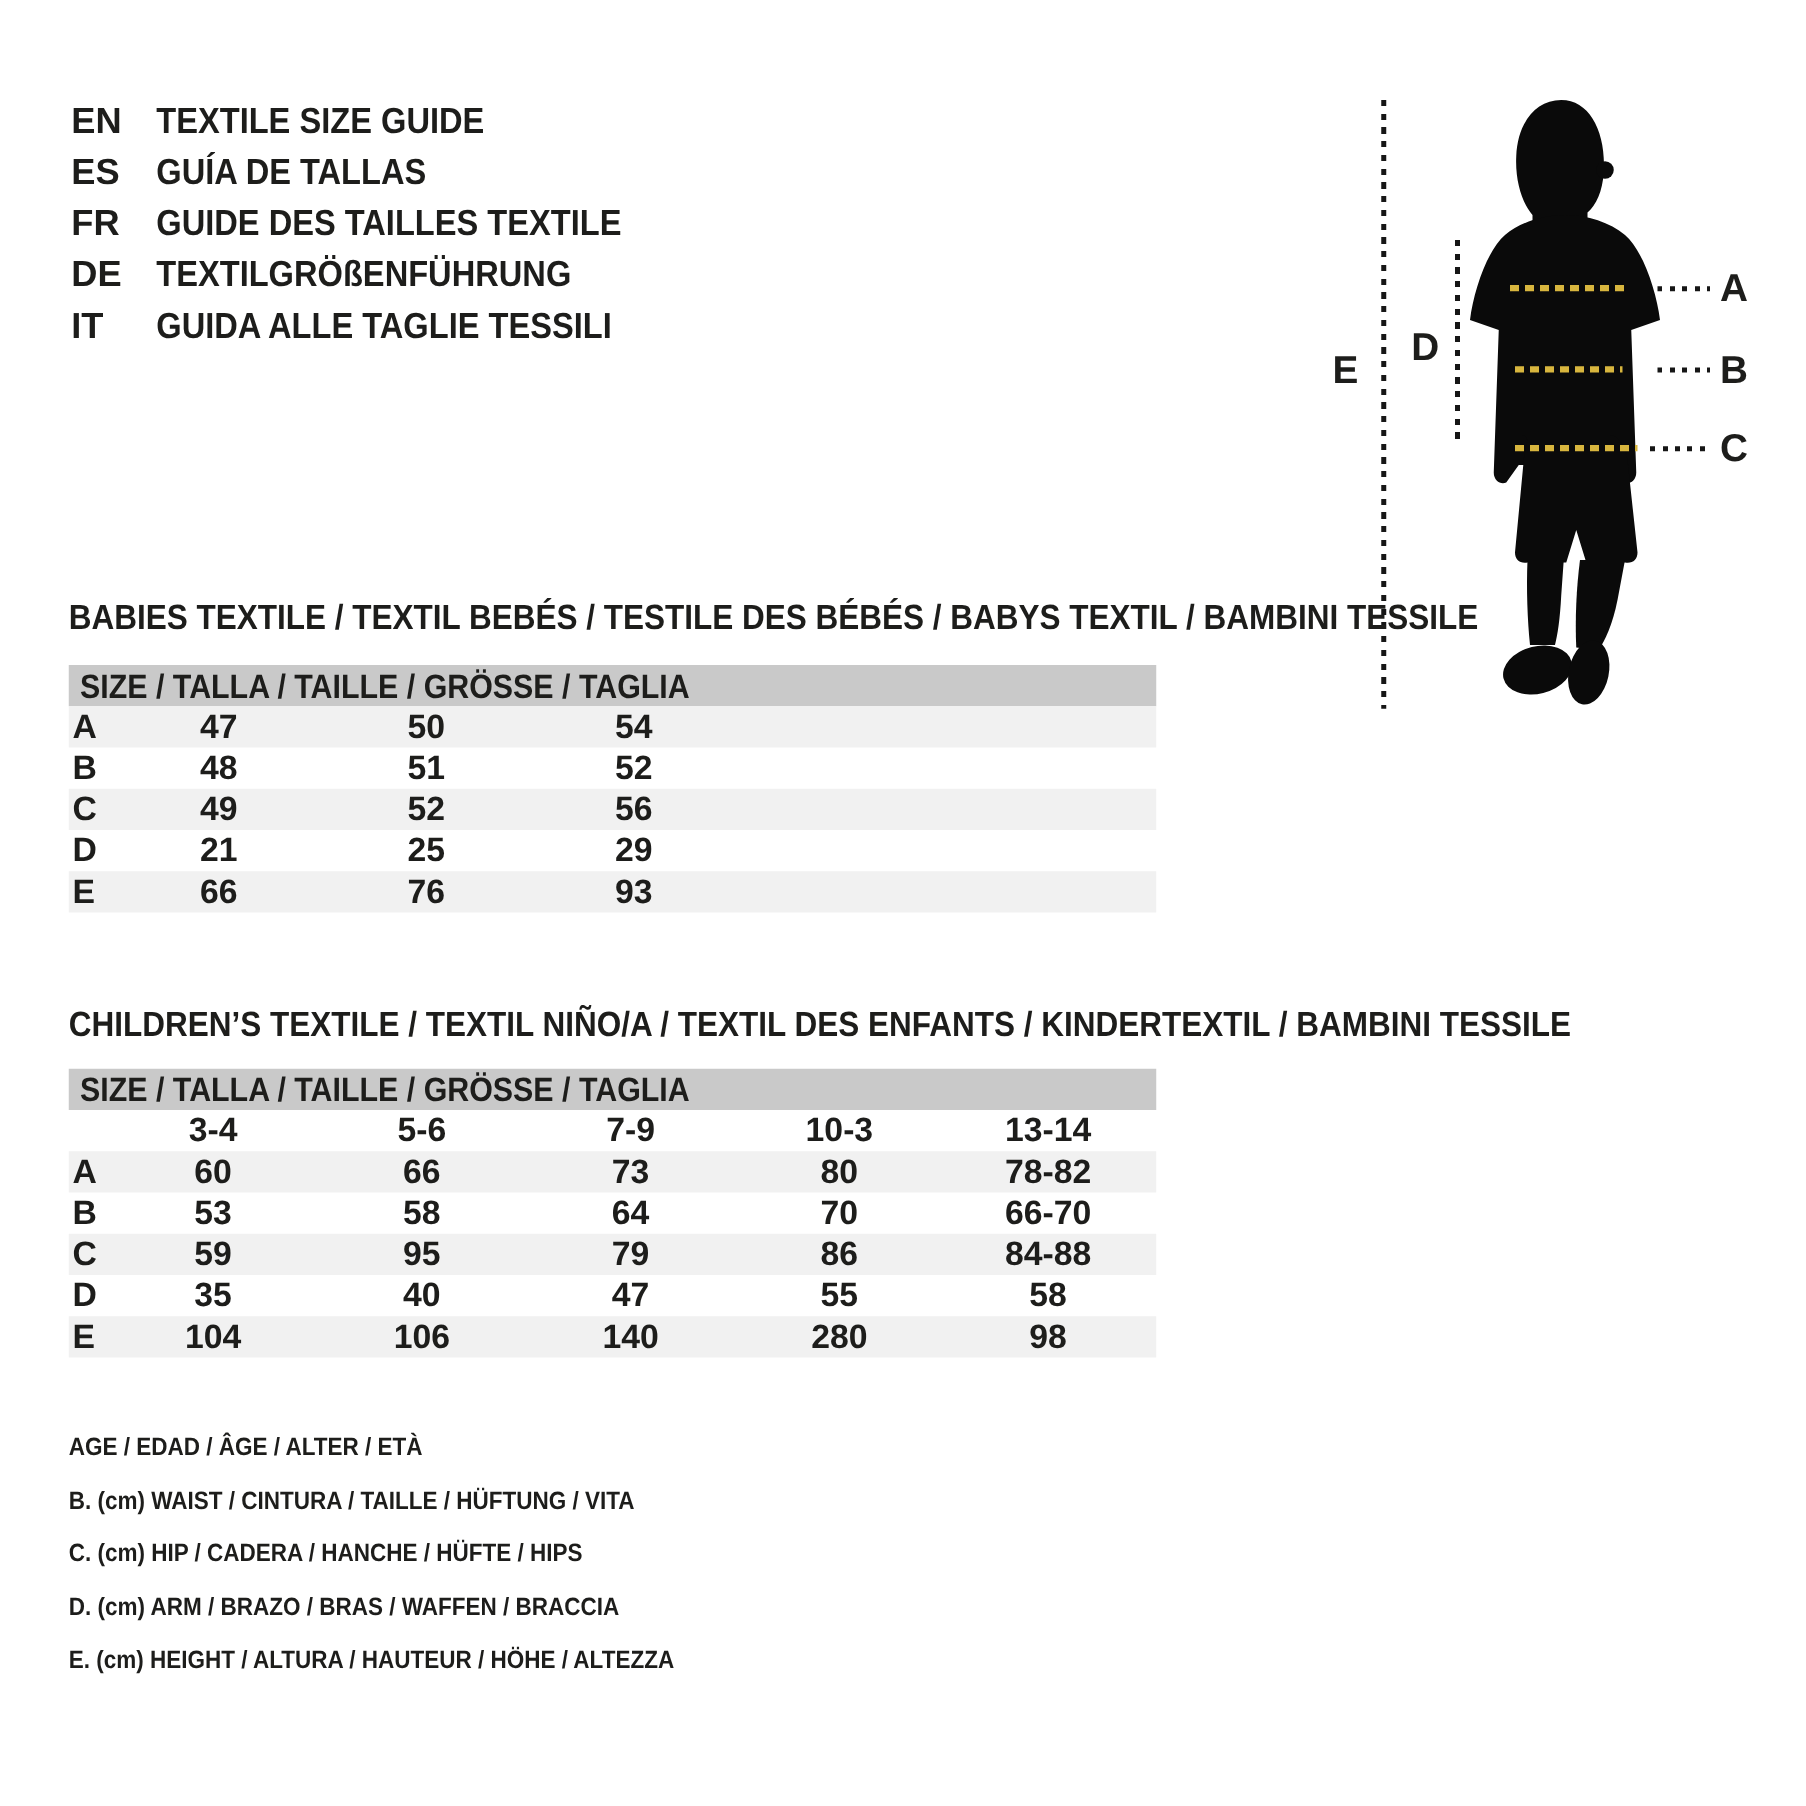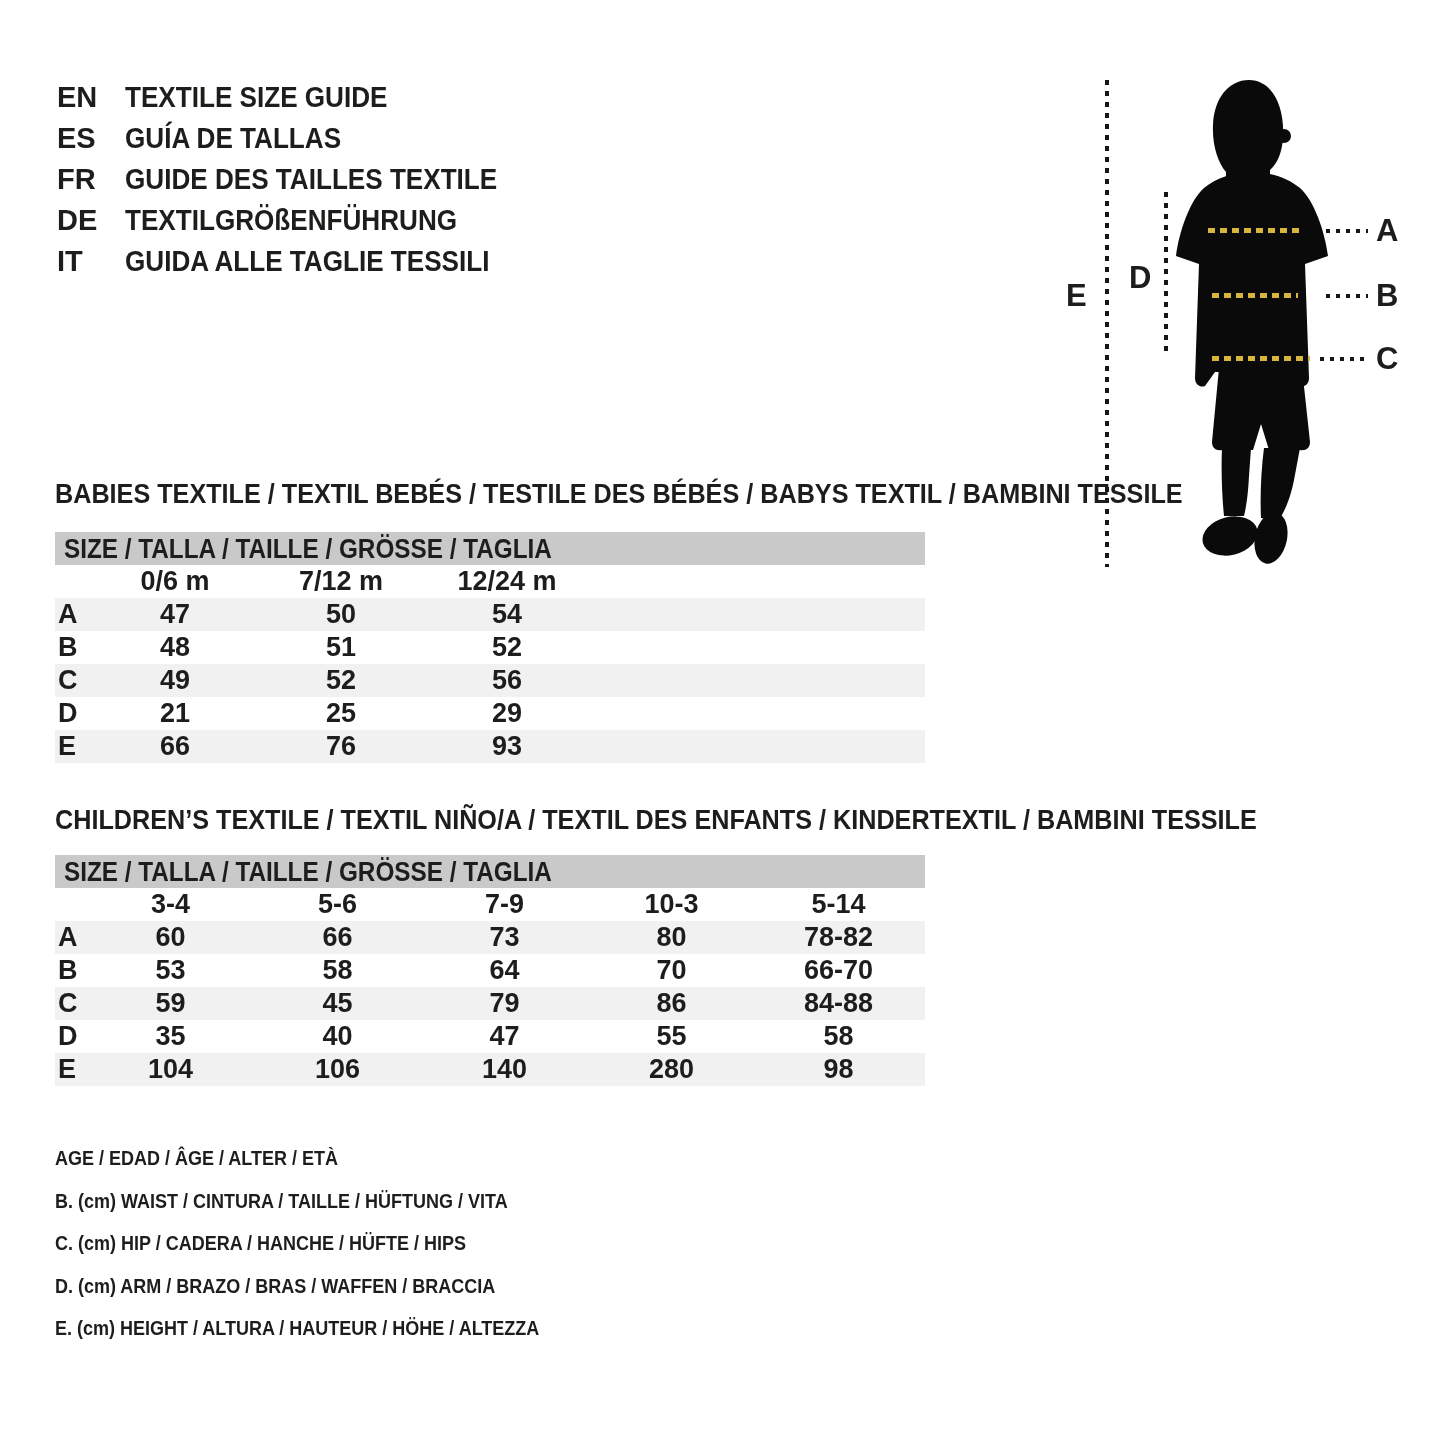--- a/index.html
+++ b/index.html
@@ -109,27 +109,20 @@
   </div>
 
   <div class="sec-title" style="top:480px;">
     <span class="cond">BABIES TEXTILE / TEXTIL BEBÉS / TESTILE DES BÉBÉS / BABYS TEXTIL / BAMBINI TESSILE</span>
   </div>
 
   <div class="tbl babies" style="top:532px;">
     <div class="tbar">
       <span class="cond">SIZE / TALLA / TAILLE / GRÖSSE / TAGLIA</span>
     </div>
-    <div class="trow">
-      <span class="c0"></span>
-      <span class="cv">0/6 m</span>
-      <span class="cv">7/12 m</span>
-      <span class="cv">12/24 m</span>
-      <span></span>
-    </div>
     <div class="trow alt">
       <span class="c0">A</span>
       <span class="cv">47</span>
       <span class="cv">50</span>
       <span class="cv">54</span>
       <span></span>
     </div>
     <div class="trow">
       <span class="c0">B</span>
       <span class="cv">48</span>
@@ -167,21 +160,21 @@
   <div class="tbl children" style="top:855px;">
     <div class="tbar">
       <span class="cond">SIZE / TALLA / TAILLE / GRÖSSE / TAGLIA</span>
     </div>
     <div class="trow">
       <span class="c0"></span>
       <span class="cv">3-4</span>
       <span class="cv">5-6</span>
       <span class="cv">7-9</span>
       <span class="cv">10-3</span>
-      <span class="cv">5-14</span>
+      <span class="cv">13-14</span>
       <span></span>
     </div>
     <div class="trow alt">
       <span class="c0">A</span>
       <span class="cv">60</span>
       <span class="cv">66</span>
       <span class="cv">73</span>
       <span class="cv">80</span>
       <span class="cv">78-82</span>
       <span></span>
@@ -191,21 +184,21 @@
       <span class="cv">53</span>
       <span class="cv">58</span>
       <span class="cv">64</span>
       <span class="cv">70</span>
       <span class="cv">66-70</span>
       <span></span>
     </div>
     <div class="trow alt">
       <span class="c0">C</span>
       <span class="cv">59</span>
-      <span class="cv">45</span>
+      <span class="cv">95</span>
       <span class="cv">79</span>
       <span class="cv">86</span>
       <span class="cv">84-88</span>
       <span></span>
     </div>
     <div class="trow">
       <span class="c0">D</span>
       <span class="cv">35</span>
       <span class="cv">40</span>
       <span class="cv">47</span>

